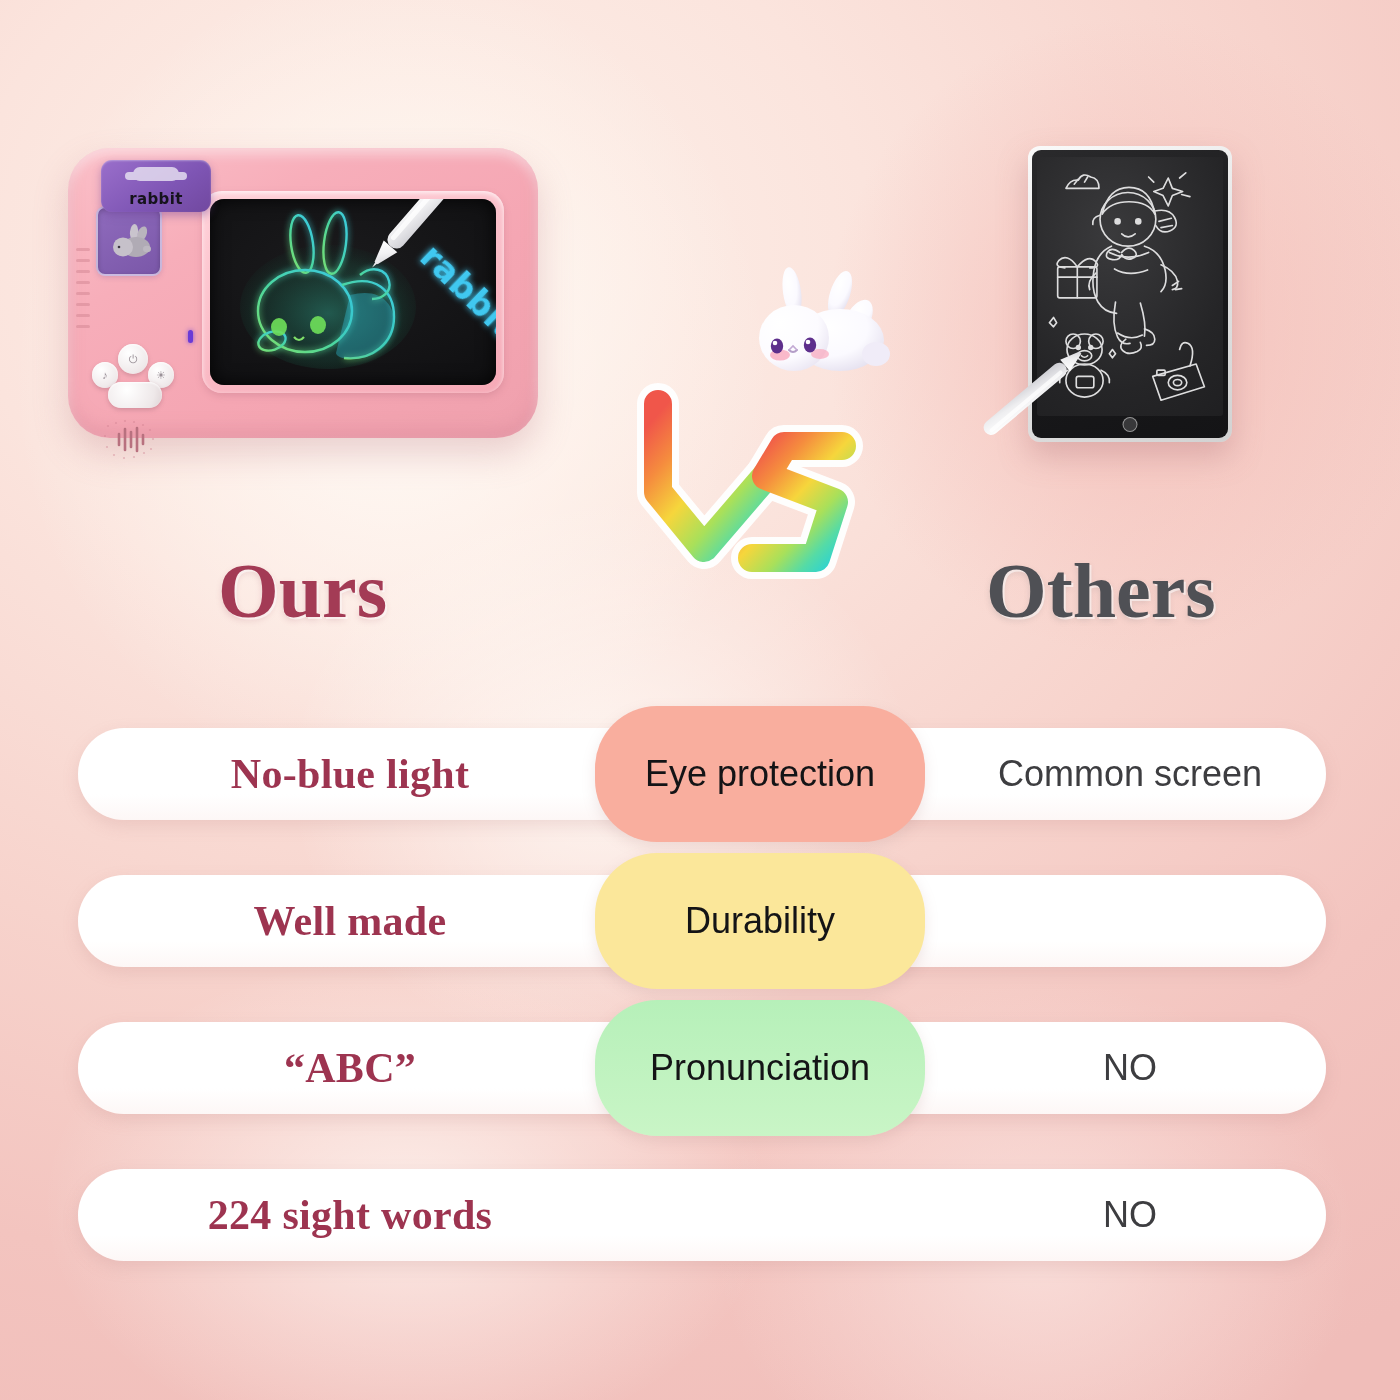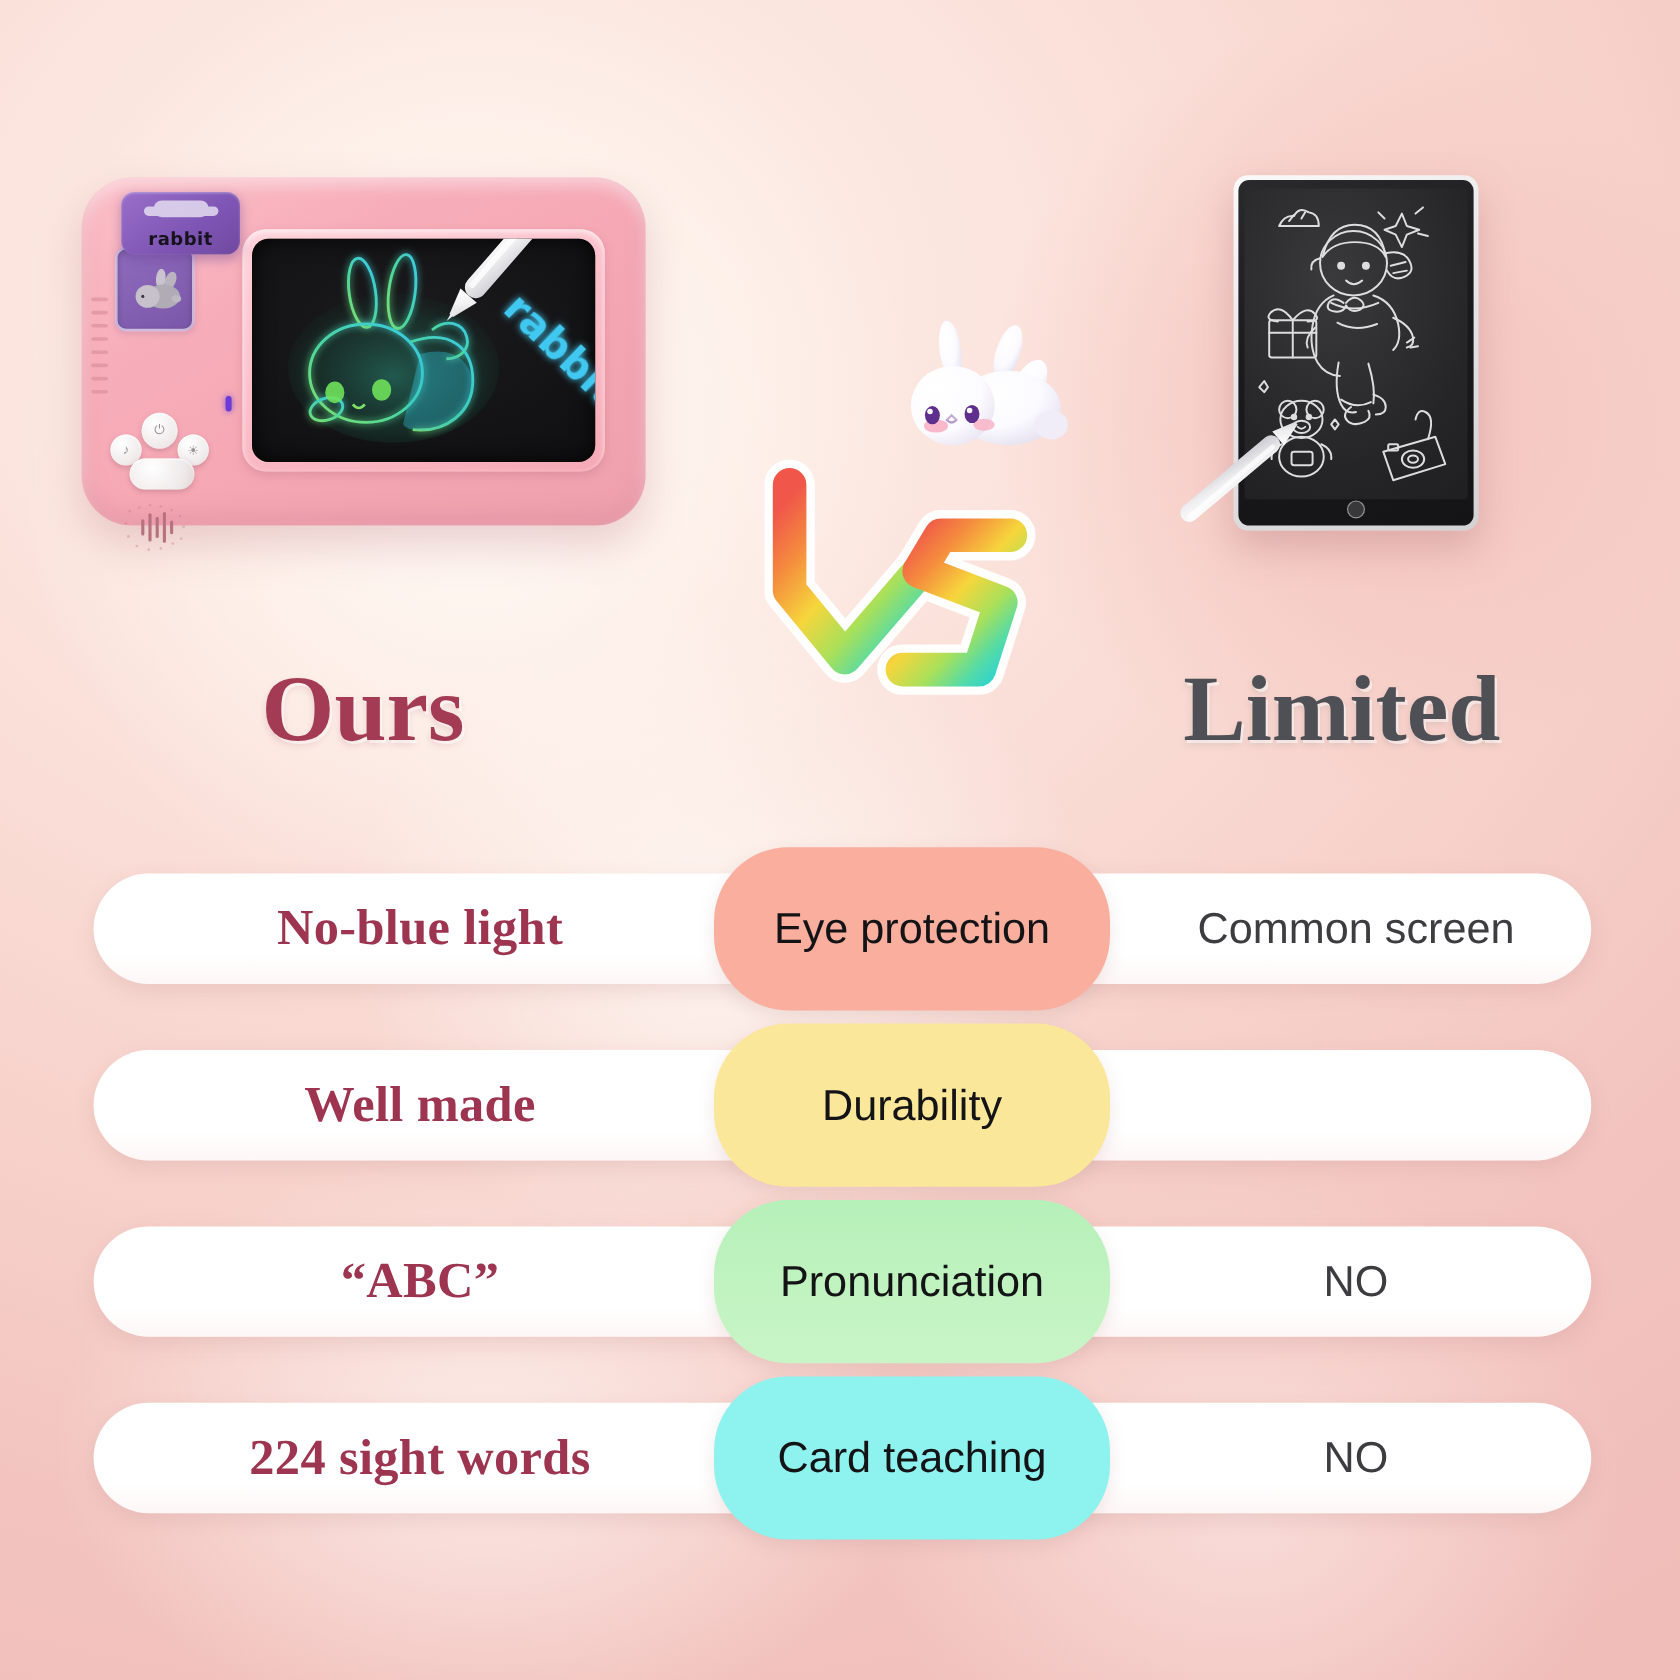--- a/index.html
+++ b/index.html
@@ -59,21 +59,21 @@
     box-shadow: inset 0 2px 5px rgba(255,255,255,.75), 0 3px 7px rgba(180,110,125,.3);
   }
   .dv-screen {
     position:absolute; inset:8px;
     border-radius:14px;
     background:radial-gradient(130% 120% at 45% 40%, #1b1b1d 0%, #111113 55%, #0a0a0c 100%);
     overflow:hidden;
     box-shadow: inset 0 0 18px rgba(0,0,0,.85);
   }
   .dv-card {
-    position:absolute; left:33px; top:12px; width:99px; height:52px;
+    position:absolute; left:33px; top:12px; width:110px; height:52px;
     border-radius:11px;
     background:linear-gradient(145deg,#9a6fcb,#7e55b4 60%,#71489f);
     box-shadow:0 4px 9px rgba(110,70,150,.42), inset 0 1px 2px rgba(255,255,255,.35);
     z-index:4;
   }
   .dv-card .cloudlogo {
     position:absolute; left:50%; top:7px; transform:translateX(-50%);
     width:46px; height:14px;
     background:#e8e2f2; border-radius:9px;
     box-shadow: -11px 2px 0 -3px #e8e2f2, 11px 2px 0 -3px #e8e2f2;
@@ -489,21 +489,21 @@
     <ellipse cx="72" cy="96" rx="9" ry="5" fill="#f9a9be" opacity=".72"></ellipse>
     <ellipse cx="29" cy="88" rx="6.2" ry="7.6" fill="#5e2f8c"></ellipse>
     <ellipse cx="62" cy="87" rx="6.2" ry="7.6" fill="#5e2f8c"></ellipse>
     <circle cx="27" cy="85" r="2.3" fill="#ffffff"></circle>
     <circle cx="60" cy="84" r="2.3" fill="#ffffff"></circle>
     <path d="M41 92 q4 4 8 0" fill="none" stroke="#b49ec8" stroke-width="2" stroke-linecap="round"></path>
     <path d="M41 92 l4 -4 l4 4" fill="none" stroke="#c3aad4" stroke-width="1.6"></path>
   </svg>
 
   <div class="head head-ours">Ours</div>
-  <div class="head head-others">Limited</div>
+  <div class="head head-others">Others</div>
 </div>
 
 <div id="rows">
 
   <div class="row">
     <div class="row-card"></div>
     <div class="cell cell-ours">No-blue light</div>
     <div class="pill" style="background:#f9ae9e">Eye protection</div>
     <div class="cell cell-others">Common screen</div>
   </div>
@@ -517,17 +517,16 @@
   <div class="row">
     <div class="row-card"></div>
     <div class="cell cell-ours">“ABC”</div>
     <div class="pill" style="background:linear-gradient(180deg,#b6f0b9,#c9f5c6)">Pronunciation</div>
     <div class="cell cell-others">NO</div>
   </div>
 
   <div class="row">
     <div class="row-card"></div>
     <div class="cell cell-ours">224 sight words</div>
-    <div class="pill" style="background:#8ef2ef">Card teaching</div>
     <div class="cell cell-others">NO</div>
   </div>
 
 </div>
 
 </body></html>

